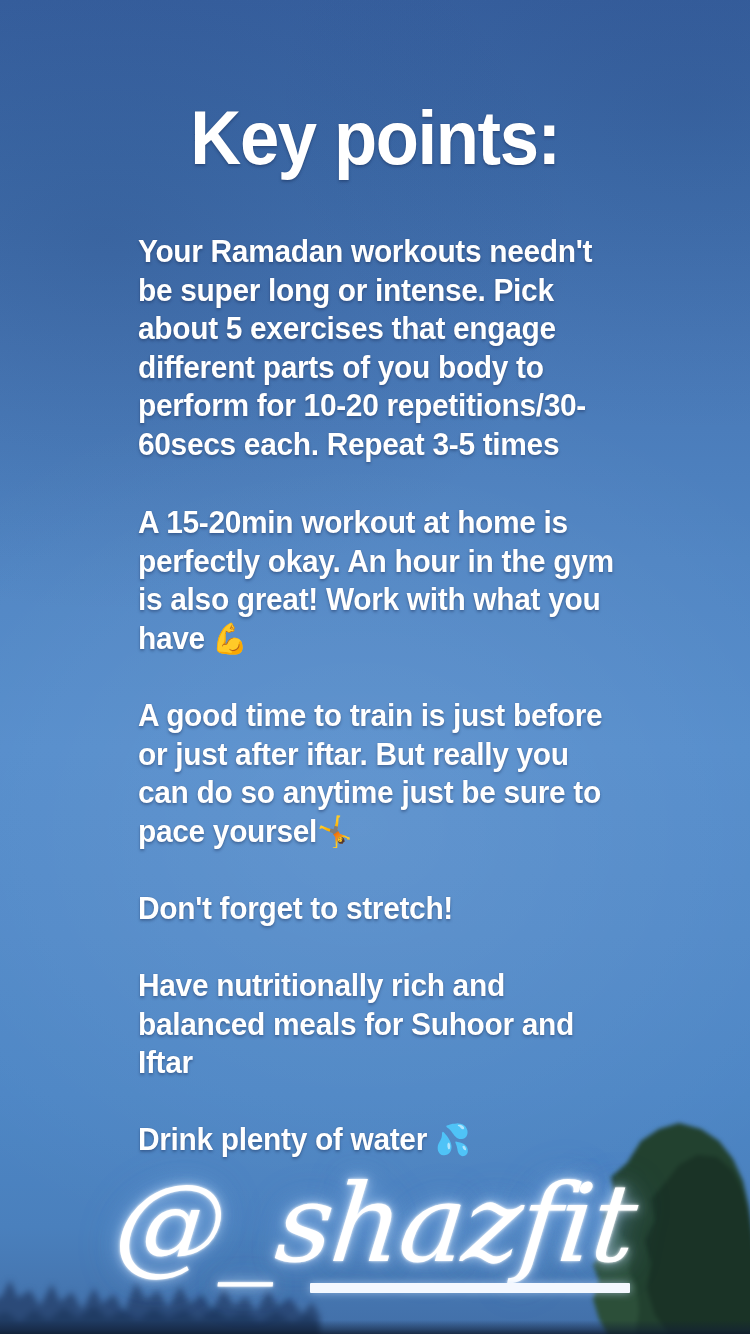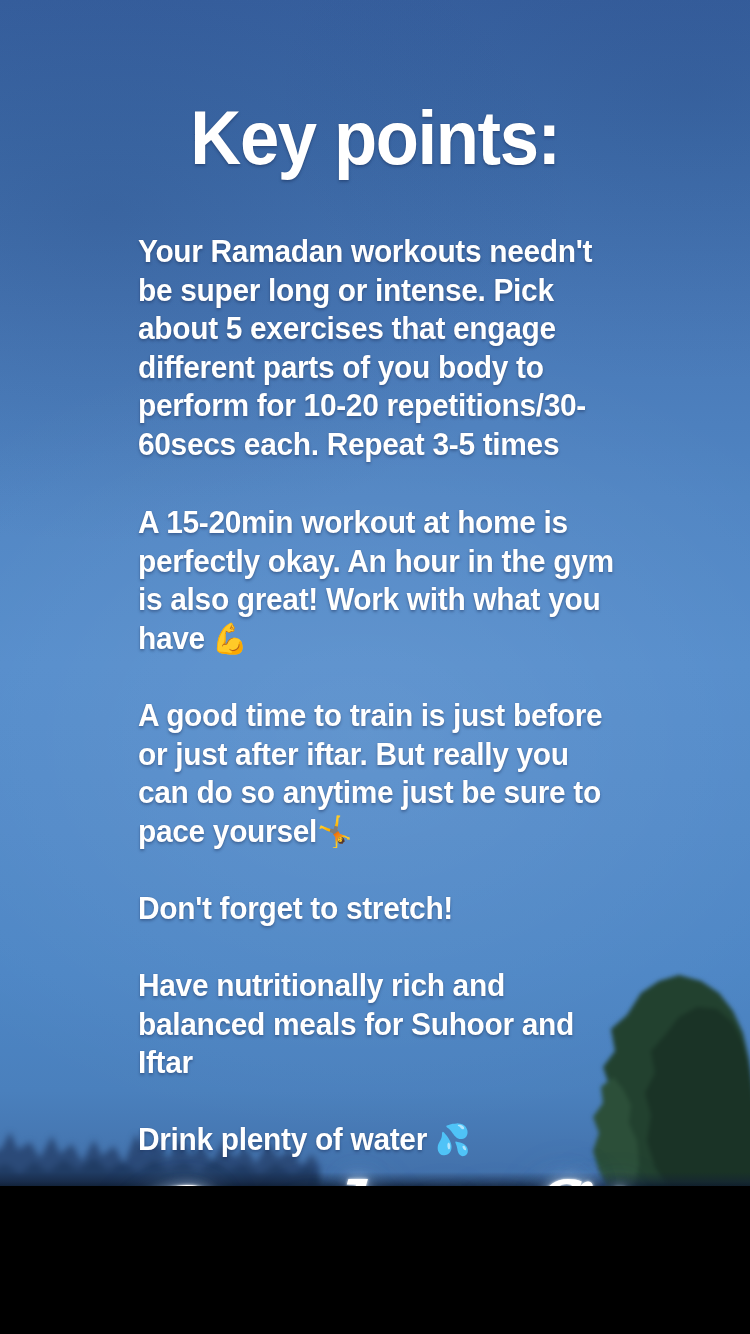--- a/index.html
+++ b/index.html
@@ -8,21 +8,21 @@
     padding: 0;
     background: #000;
   }
   body {
     font-family: "Liberation Sans", sans-serif;
   }
 
   .story {
     position: relative;
     width: 750px;
-    height: 1186px;
+    height: 1334px;
     overflow: hidden;
     background:
       linear-gradient(180deg,
         #37609f 0%,
         #3e6caa 12%,
         #4878b6 26%,
         #5085c3 42%,
         #548ccb 56%,
         #5189c8 70%,
         #4d86c5 82%,

